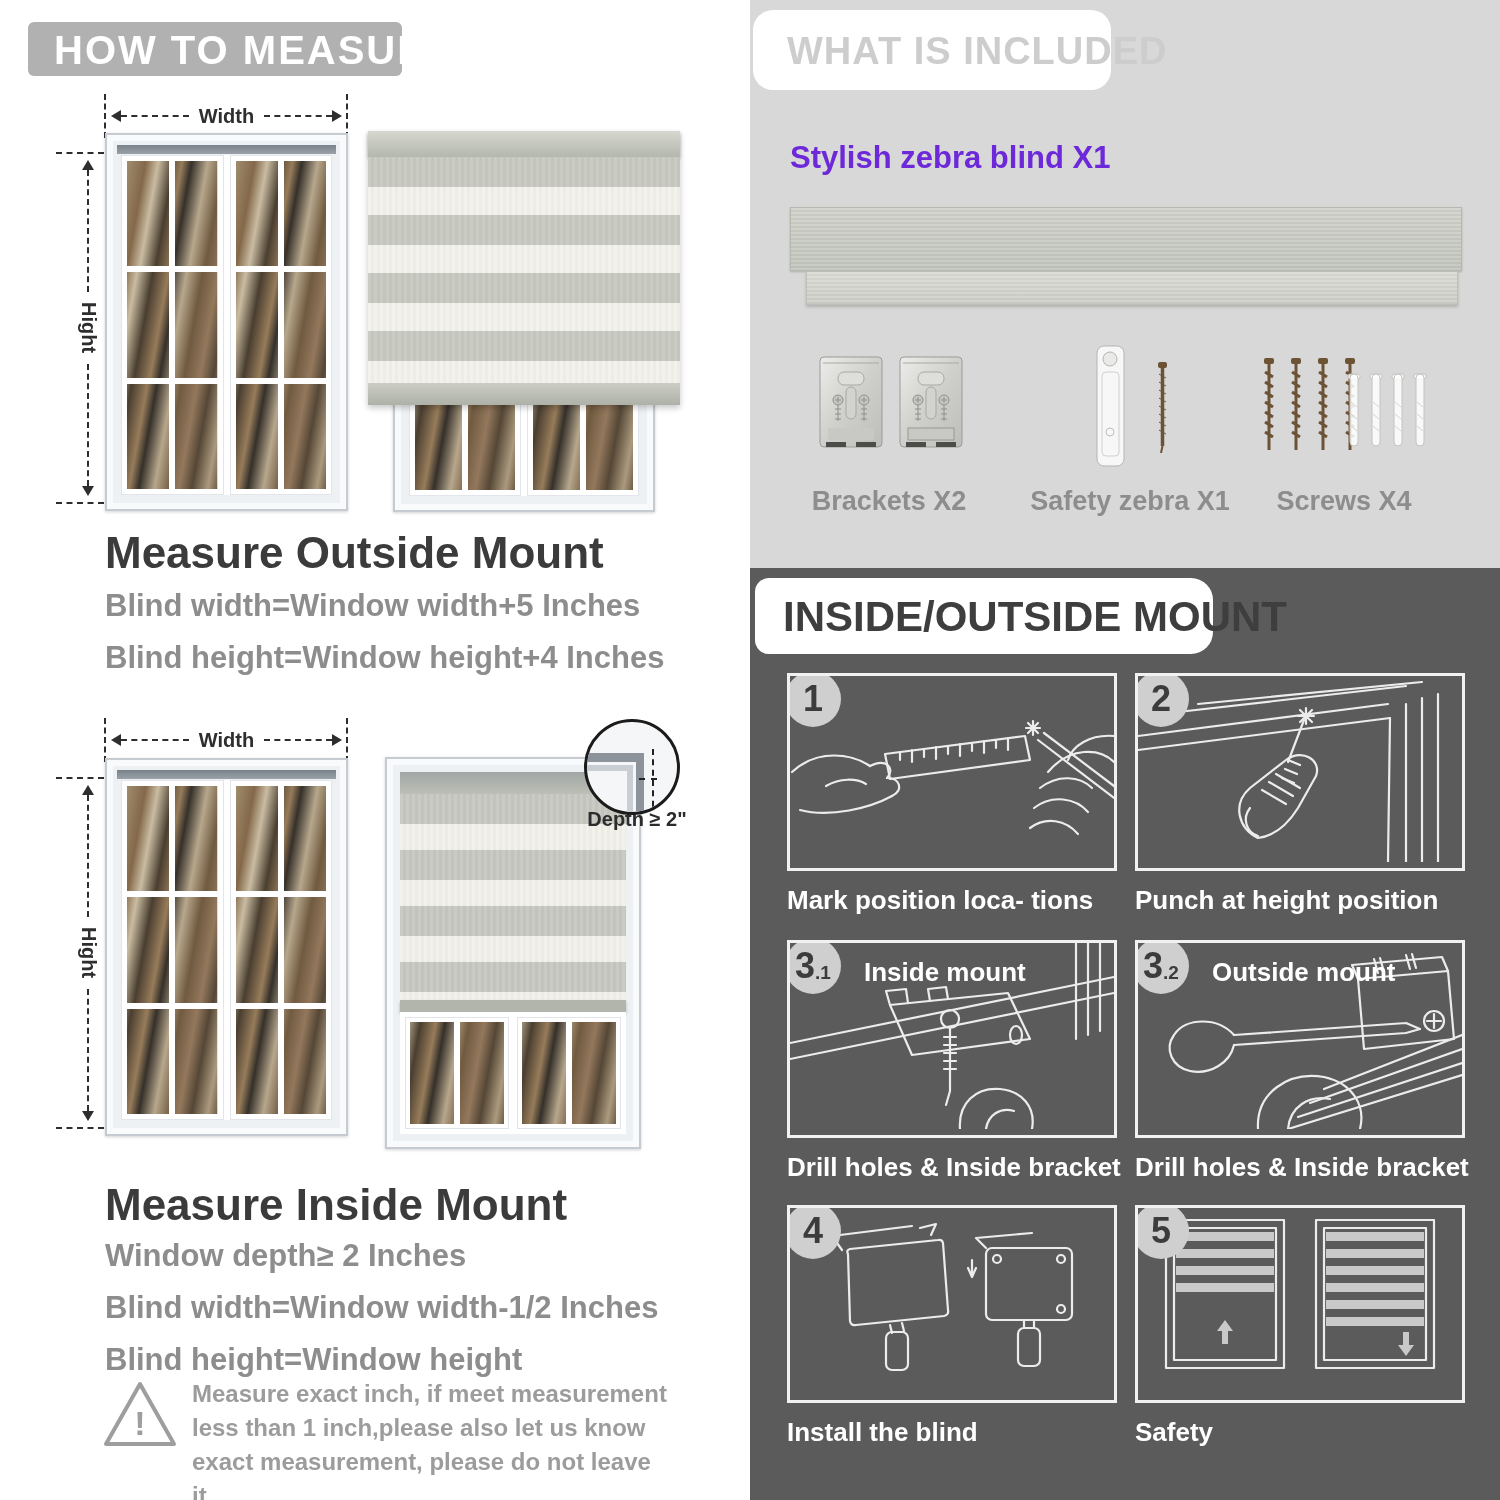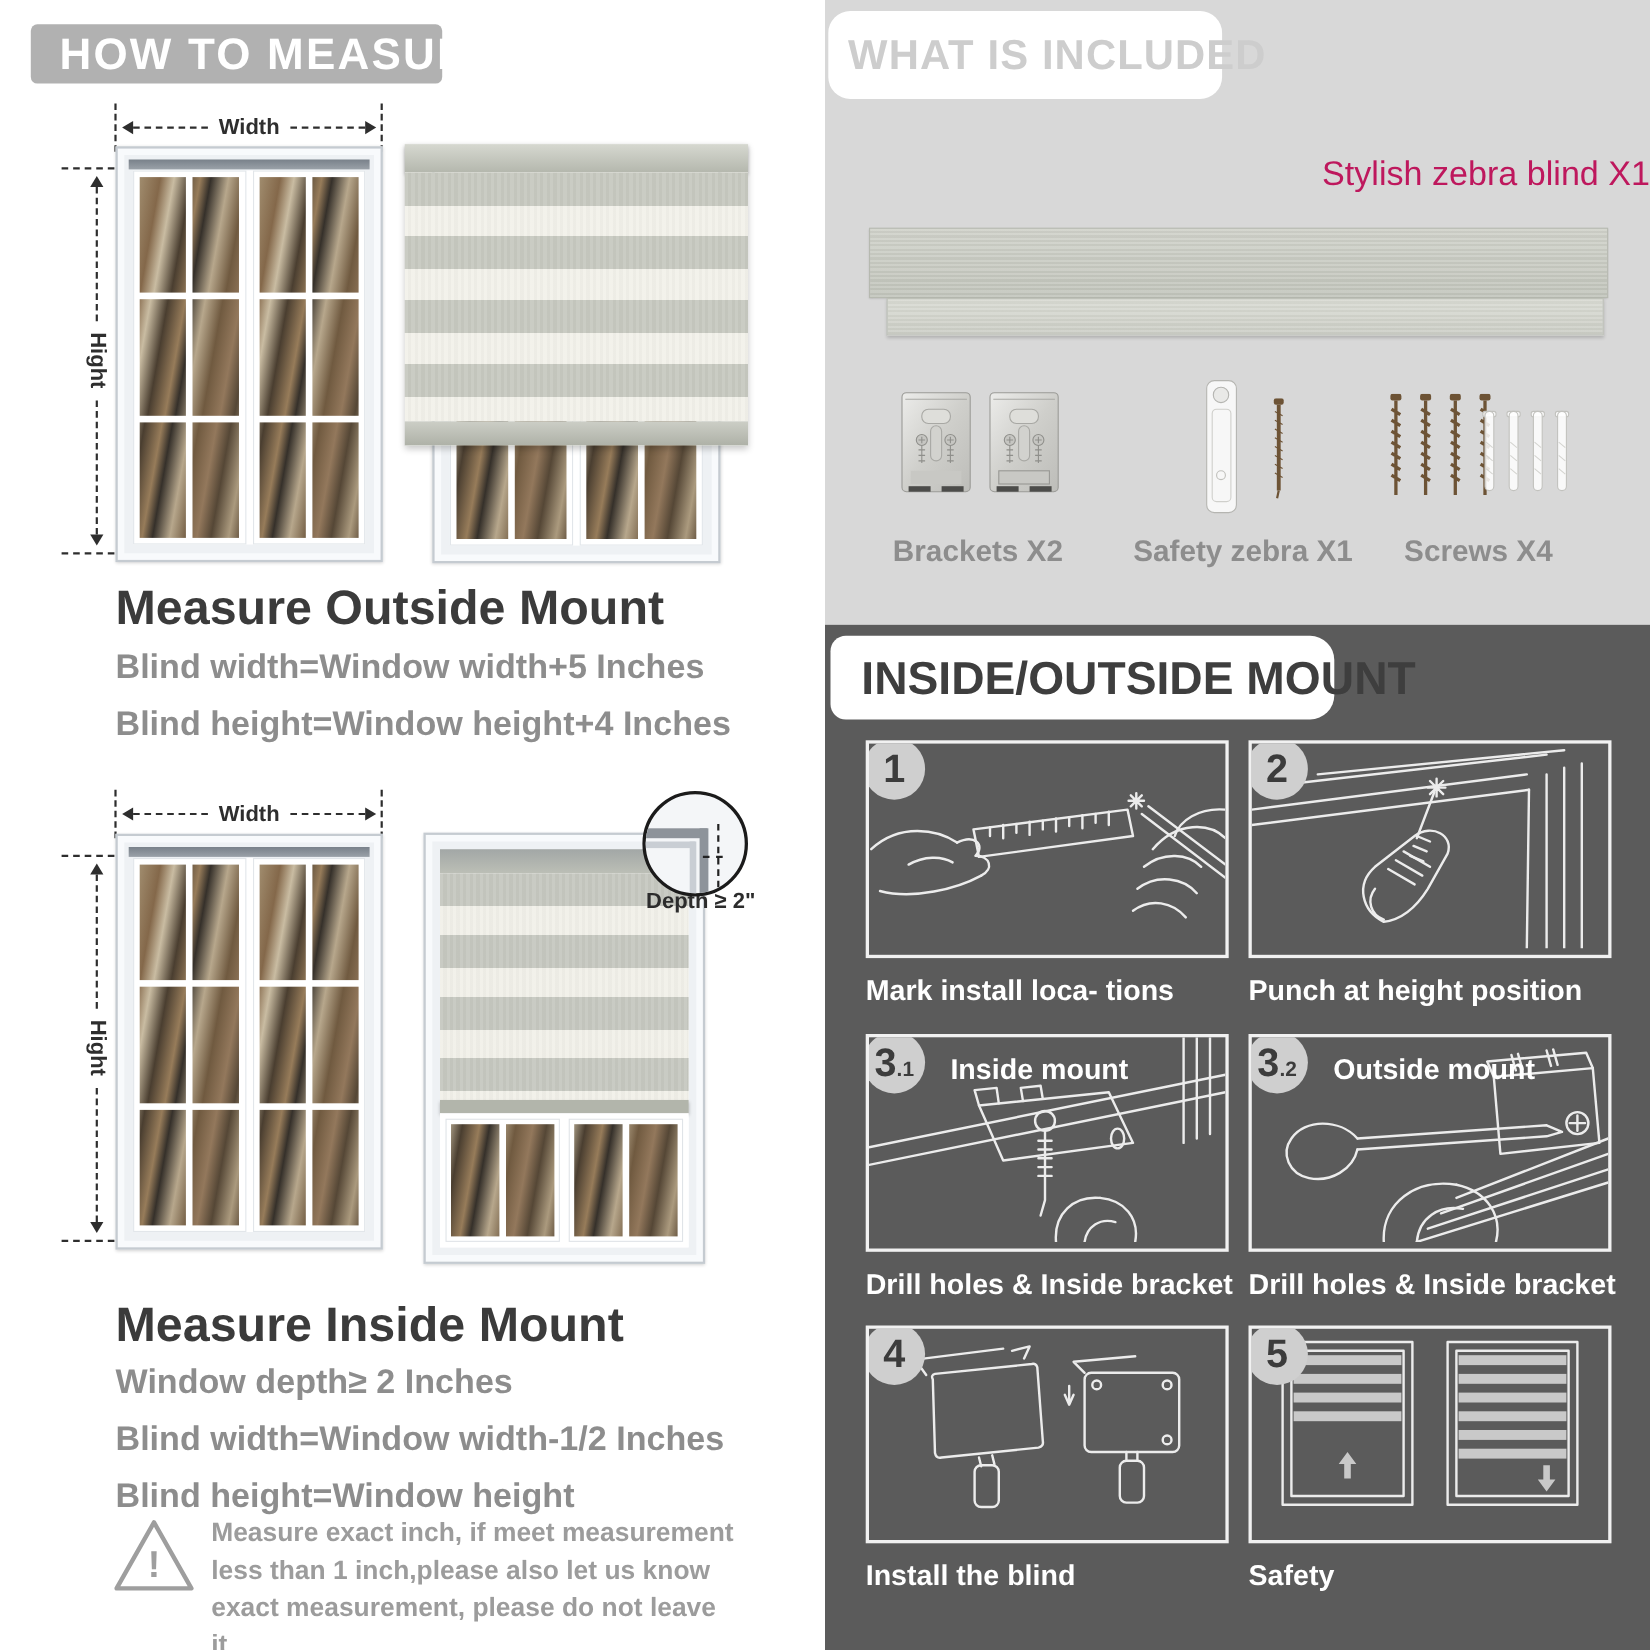--- a/index.html
+++ b/index.html
@@ -85,23 +85,23 @@
   .depth-lbl{position:absolute;font-size:20px;font-weight:700;color:#2c2c2c;text-align:center;}
 
   
   .warn-text{position:absolute;font-size:24px;font-weight:700;color:#9c9c9c;line-height:34px;}
   .warn-ex{position:absolute;left:0;right:0;top:26px;text-align:center;font-size:34px;font-weight:700;color:#9e9e9e;}
 
   
   .right-top{position:absolute;left:750px;top:0;width:750px;height:568px;background:#d8d8d8;}
   .wii-bar{position:absolute;left:3px;top:10px;width:358px;height:80px;background:#fff;border-radius:20px;
            color:#cdcdcd;font-size:38px;font-weight:700;letter-spacing:1px;line-height:82px;
-           padding-left:18px;box-sizing:border-box;white-space:nowrap;}
-  .blind-label{position:absolute;left:40px;right:0;top:140px;text-align:right;font-size:31px;
-               font-weight:400;color:#be185d;}
+           padding-left:34px;box-sizing:border-box;white-space:nowrap;}
+  .blind-label{position:absolute;left:40px;right:0;top:140px;text-align:left;font-size:31px;
+               font-weight:700;color:#6d28d9;}
   .rail-top{position:absolute;left:40px;top:207px;width:672px;height:64px;
             background:repeating-linear-gradient(180deg,rgba(255,255,255,.10) 0 2px,rgba(0,0,0,.03) 2px 4px),
                        linear-gradient(#d0d2ca,#c2c5bc);
             box-shadow:0 1px 2px rgba(0,0,0,.2);border:1px solid #b6b9b0;box-sizing:border-box;}
   .rail-bottom{position:absolute;left:56px;top:271px;width:652px;height:34px;
             background:repeating-linear-gradient(180deg,rgba(255,255,255,.12) 0 2px,rgba(0,0,0,.02) 2px 4px),
                        linear-gradient(#d8dad2,#cbcdc5);
             box-shadow:0 2px 3px rgba(0,0,0,.18);border:1px solid #bdc0b7;box-sizing:border-box;}
   .item-label{position:absolute;top:486px;transform:translateX(-50%);font-size:27px;font-weight:700;
               color:#8d8d8d;white-space:nowrap;}
@@ -406,21 +406,21 @@
           <path d="M97 102 C110 102 114 114 102 120"></path>
           <path d="M102 120 C80 132 40 142 10 134"></path>
           <path d="M36 110 C50 102 66 102 76 108"></path>
           <path d="M258 96 C280 70 310 72 324 86"></path>
           <path d="M250 112 C268 98 290 100 302 112"></path>
           <path d="M244 132 C262 118 286 122 298 136"></path>
           <path d="M240 152 C256 140 276 144 288 158"></path>
           <path d="M324 60 C300 58 282 70 278 84"></path>
         </svg>
       </div>
-      <div class="caption">Mark install loca- tions</div>
+      <div class="caption">Mark position loca- tions</div>
     </div>
 
     <div class="step" style="left:385px;top:105px;">
       <div class="frame">
         <div class="badge">
           <span class="big">2</span>
             <span class="sml"></span>
         </div>
         <svg class="art" width="324" height="186" viewBox="0 0 324 186" fill="none" stroke="#ececec" stroke-width="2.2" stroke-linecap="round" stroke-linejoin="round">
           <path d="M0 60 L250 28 M0 74 L252 42"></path>

